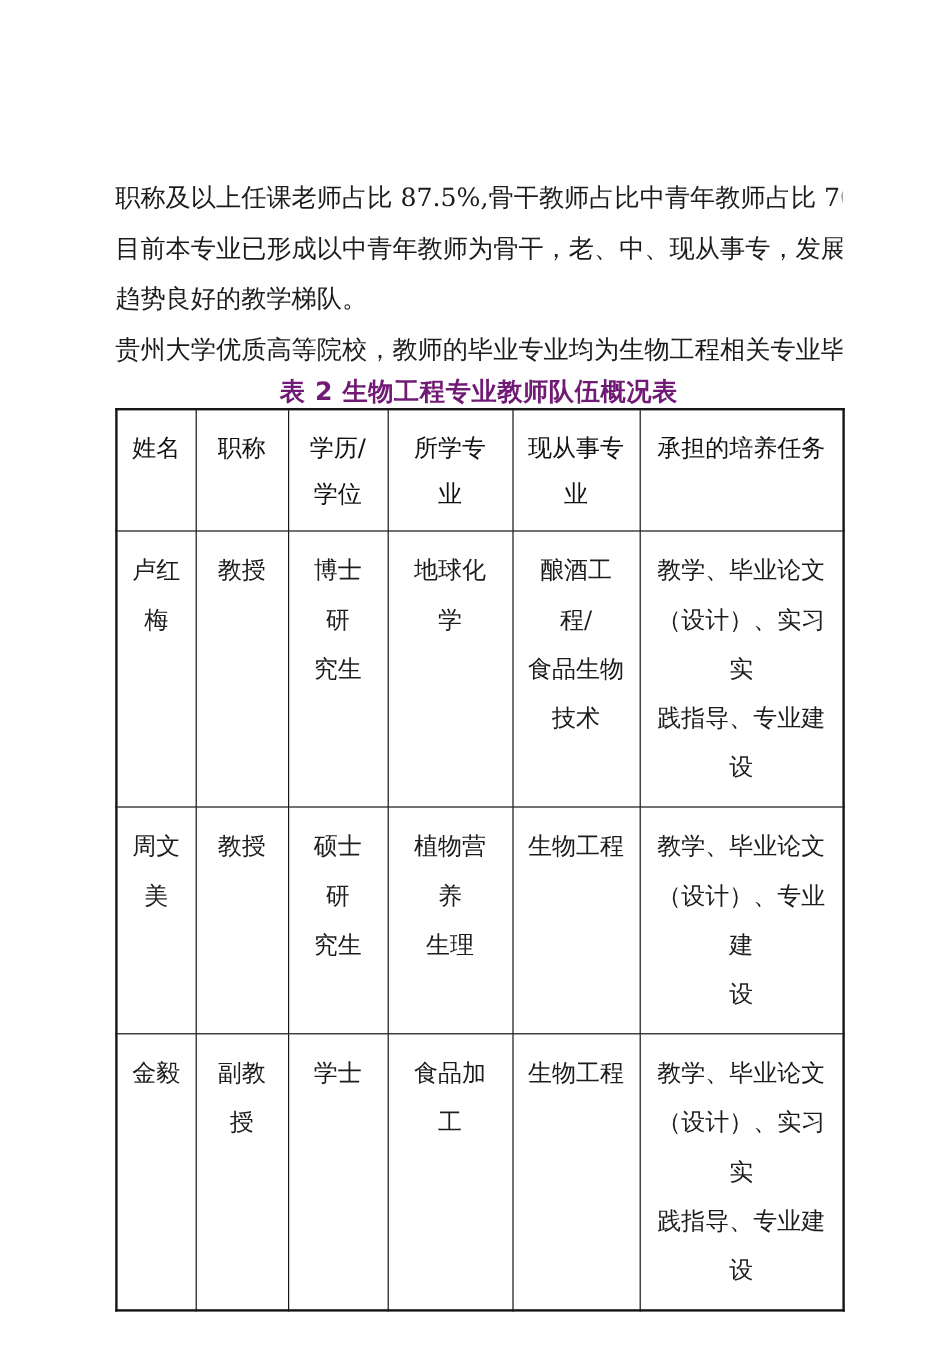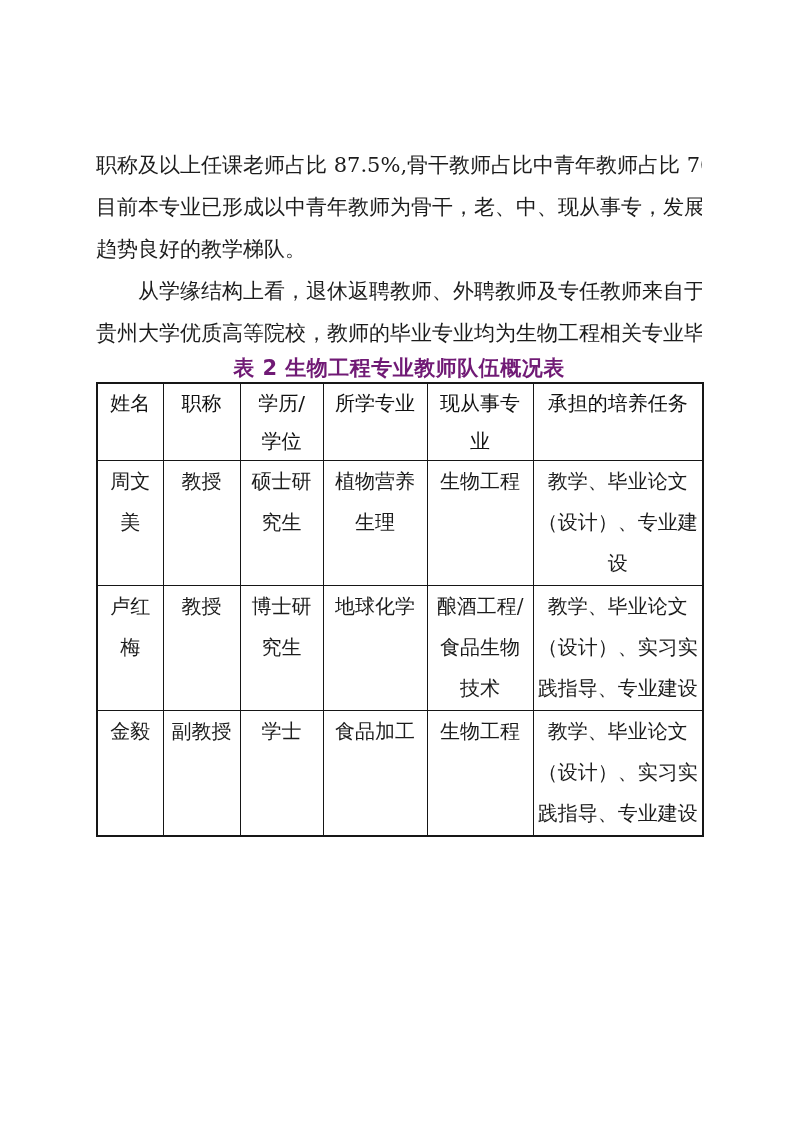--- a/index.html
+++ b/index.html
@@ -43,21 +43,21 @@
     color: #701a75;
   }
   table.roster {
     border-collapse: collapse;
     table-layout: fixed;
     width: 606px;
     border: 2px solid #161616;
   }
   table.roster th, table.roster td {
     border: 1.5px solid #161616;
-    padding: 0;
+    padding: 12px;
     text-align: center;
     vertical-align: top;
     white-space: pre-line;
     overflow: hidden;
   }
   table.roster thead th {
     height: 74px;
     font-family: "DejaVu Sans", "Liberation Sans", sans-serif;
     font-weight: normal;
     font-size: 20px;
@@ -82,21 +82,20 @@
 <div class="page">
   <div class="content">
 
     <div>
         <div class="para">
           <div class="tline">职称及以上任课老师占比 87.5%,骨干教师占比中青年教师占比 70%,</div>
           <div class="tline">目前本专业已形成以中青年教师为骨干，老、中、现从事专，发展</div>
           <div class="tline lastline">趋势良好的教学梯队。</div>
         </div>
         <div class="para">
-          <div class="tline indent">从学缘结构上看，退休返聘教师、外聘教师及专任教师来自于</div>
           <div class="tline">贵州大学优质高等院校，教师的毕业专业均为生物工程相关专业毕</div>
         </div>
       </div>
 
     <div class="table-title">表 2 生物工程专业教师队伍概况表</div>
 
     <table class="roster">
       <colgroup>
         <col style="width:66px">
         <col style="width:77px">
@@ -112,45 +111,45 @@
           <th>学历/
 学位</th>
           <th>所学专业</th>
           <th>现从事专
 业</th>
           <th>承担的培养任务</th>
         </tr>
       </thead>
       <tbody>
           <tr>
-            <td>周文
-美</td>
-            <td>教授</td>
-            <td>硕士研
-究生</td>
-            <td>植物营养
-生理</td>
-            <td>生物工程</td>
-            <td>教学、毕业论文
-（设计）、专业建
-设</td>
-          </tr>
-          <tr>
             <td>卢红
 梅</td>
             <td>教授</td>
             <td>博士研
 究生</td>
             <td>地球化学</td>
             <td>酿酒工程/
 食品生物
 技术</td>
             <td>教学、毕业论文
 （设计）、实习实
 践指导、专业建设</td>
+          </tr>
+          <tr>
+            <td>周文
+美</td>
+            <td>教授</td>
+            <td>硕士研
+究生</td>
+            <td>植物营养
+生理</td>
+            <td>生物工程</td>
+            <td>教学、毕业论文
+（设计）、专业建
+设</td>
           </tr>
           <tr>
             <td>金毅</td>
             <td>副教授</td>
             <td>学士</td>
             <td>食品加工</td>
             <td>生物工程</td>
             <td>教学、毕业论文
 （设计）、实习实
 践指导、专业建设</td>

